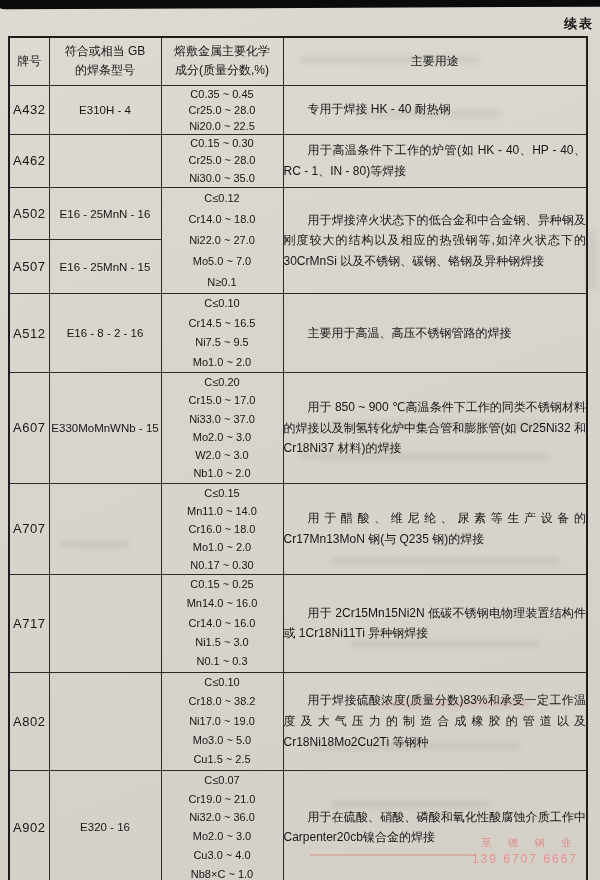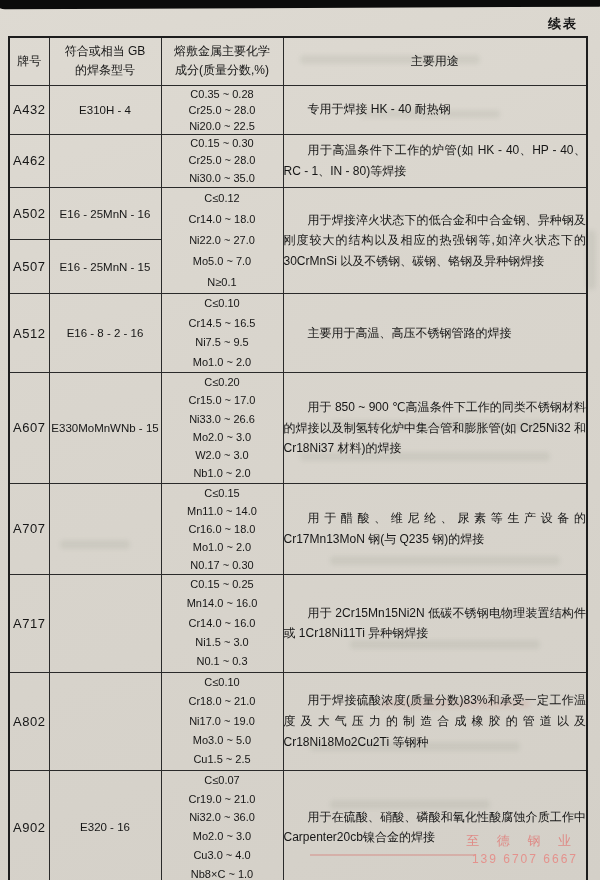--- a/index.html
+++ b/index.html
@@ -11,21 +11,21 @@
     color:#161616;
     overflow:hidden;
   }
   
   .topbar{
     position:absolute;top:-3px;left:-6px;right:-6px;height:11px;
     background:#0b0b0b;border-radius:0 0 10px 14px;
     transform:rotate(-0.25deg);
   }
   .continued{
-    position:absolute;top:15px;right:22px;
+    position:absolute;top:15px;right:6px;
     font-size:13px;font-weight:bold;letter-spacing:2px;
   }
   table.main{
     position:absolute;left:8px;top:36px;
     width:578px;height:839px;
     border-collapse:collapse;table-layout:fixed;
     background:transparent;
   }
   table.main td,table.main th{
     border:1px solid #2a2a2a;
@@ -61,21 +61,21 @@
     background:rgba(105,115,100,0.10);
     filter:blur(2px);pointer-events:none;
   }
   .ghost.red{background:rgba(190,100,95,0.13);}
   .watermark{
     position:absolute;right:22px;bottom:12px;
     text-align:right;
     color:rgba(225,122,118,0.82);
     font-size:11.5px;line-height:1.5;
   }
-  .watermark .wm-name{letter-spacing:7px;font-size:13px;}
+  .watermark .wm-name{letter-spacing:7px;font-size:10px;font-family:Liberation Serif, serif;}
   .watermark .wm-phone{letter-spacing:2px;font-size:12px;color:rgba(230,135,130,0.85);}
   .pinkline{
     position:absolute;left:310px;bottom:24px;width:165px;height:2px;
     background:rgba(215,115,110,0.35);filter:blur(0.5px);
   }
 </style>
 </head>
 <body>
 
 <div class="page">
@@ -115,21 +115,21 @@
         <div>熔敷金属主要化学</div>
         <div>成分(质量分数,%)</div>
       </th>
       <th>主要用途</th>
     </tr>
 
     <tr class="r0">
       <td class="cell-brand">A432</td>
       <td class="cell-gb">E310H - 4</td>
       <td>
-        <div class="chem-line">C0.35 ~ 0.28</div>
+        <div class="chem-line">C0.35 ~ 0.45</div>
         <div class="chem-line">Cr25.0 ~ 28.0</div>
         <div class="chem-line">Ni20.0 ~ 22.5</div>
       </td>
       <td class="cell-use use-oneline">专用于焊接 HK - 40 耐热钢</td>
     </tr>
 
     <tr class="r1">
       <td class="cell-brand">A462</td>
       <td class="cell-gb"></td>
       <td>
@@ -168,21 +168,21 @@
       </td>
       <td class="cell-use use-oneline">主要用于高温、高压不锈钢管路的焊接</td>
     </tr>
 
     <tr class="r5">
       <td class="cell-brand">A607</td>
       <td class="cell-gb">E330MoMnWNb - 15</td>
       <td>
         <div class="chem-line">C≤0.20</div>
         <div class="chem-line">Cr15.0 ~ 17.0</div>
-        <div class="chem-line">Ni33.0 ~ 26.6</div>
+        <div class="chem-line">Ni33.0 ~ 37.0</div>
         <div class="chem-line">Mo2.0 ~ 3.0</div>
         <div class="chem-line">W2.0 ~ 3.0</div>
         <div class="chem-line">Nb1.0 ~ 2.0</div>
       </td>
       <td class="cell-use">用于 850 ~ 900 ℃高温条件下工作的同类不锈钢材料的焊接以及制氢转化炉中集合管和膨胀管(如 Cr25Ni32 和 Cr18Ni37 材料)的焊接</td>
     </tr>
 
     <tr class="r6">
       <td class="cell-brand">A707</td>
       <td class="cell-gb"></td>
@@ -207,21 +207,21 @@
         <div class="chem-line">N0.1 ~ 0.3</div>
       </td>
       <td class="cell-use">用于 2Cr15Mn15Ni2N 低碳不锈钢电物理装置结构件或 1Cr18Ni11Ti 异种钢焊接</td>
     </tr>
 
     <tr class="r8">
       <td class="cell-brand">A802</td>
       <td class="cell-gb"></td>
       <td>
         <div class="chem-line">C≤0.10</div>
-        <div class="chem-line">Cr18.0 ~ 21.0</div>
+        <div class="chem-line">Cr18.0 ~ 38.2</div>
         <div class="chem-line">Ni17.0 ~ 19.0</div>
         <div class="chem-line">Mo3.0 ~ 5.0</div>
         <div class="chem-line">Cu1.5 ~ 2.5</div>
       </td>
       <td class="cell-use">用于焊接硫酸浓度(质量分数)83%和承受一定工作温度及大气压力的制造合成橡胶的管道以及 Cr18Ni18Mo2Cu2Ti 等钢种</td>
     </tr>
 
     <tr class="r9">
       <td class="cell-brand">A902</td>
       <td class="cell-gb">E320 - 16</td>

